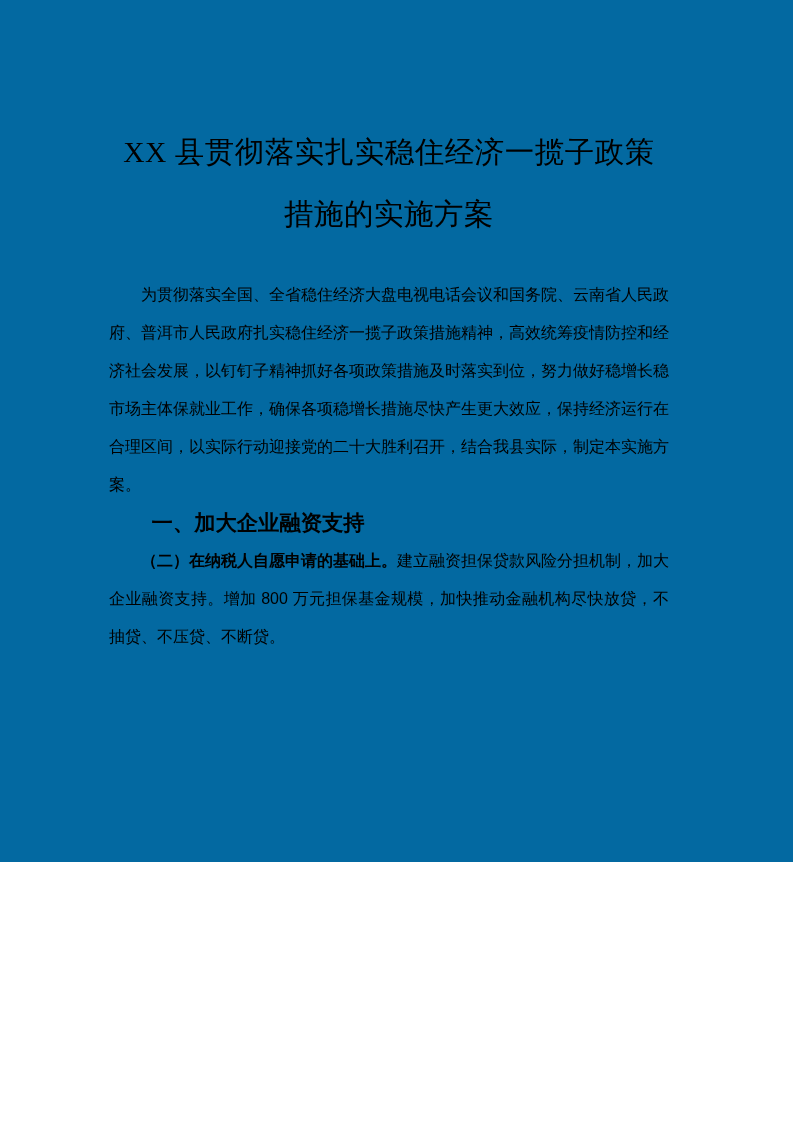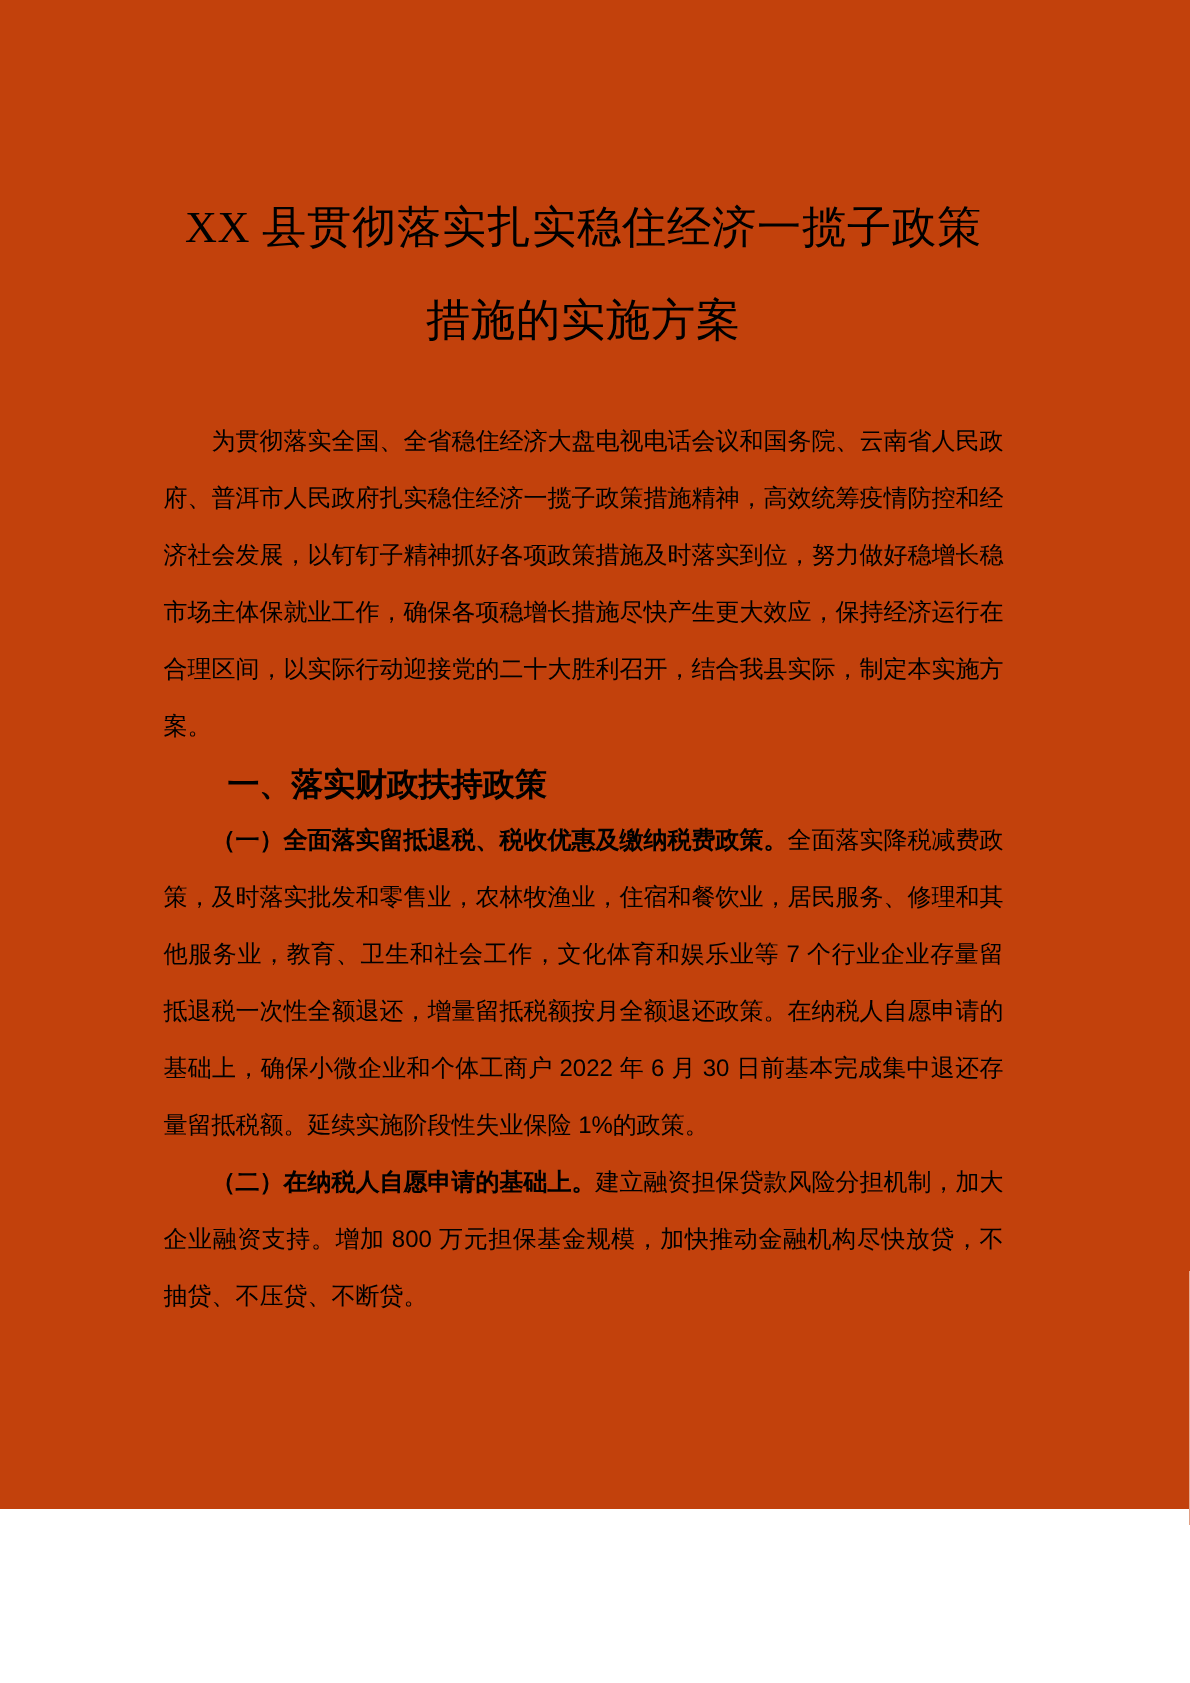--- a/index.html
+++ b/index.html
@@ -3,22 +3,22 @@
 <meta charset="utf-8">
 <style>
   html, body {
     margin: 0;
     padding: 0;
     background: #ffffff;
   }
   .page {
     position: relative;
     width: 793px;
-    height: 1006px;
-    background: #c2410c;
+    height: 862px;
+    background: #0369a1;
     overflow: hidden;
     color: #000000;
   }
   .content {
     margin-left: 109px;
     width: 560px;
     padding-top: 121px;
   }
   .doc-title {
     font-family: "Liberation Serif", "DejaVu Serif", serif;
@@ -56,20 +56,19 @@
 </head>
 <body>
 
 <div class="page">
   <div class="content">
 
     <h1 class="doc-title">XX 县贯彻落实扎实稳住经济一揽子政策措施的实施方案</h1>
 
     <p class="body-para intro-para">为贯彻落实全国、全省稳住经济大盘电视电话会议和国务院、云南省人民政府、普洱市人民政府扎实稳住经济一揽子政策措施精神，高效统筹疫情防控和经济社会发展，以钉钉子精神抓好各项政策措施及时落实到位，努力做好稳增长稳市场主体保就业工作，确保各项稳增长措施尽快产生更大效应，保持经济运行在合理区间，以实际行动迎接党的二十大胜利召开，结合我县实际，制定本实施方案。</p>
 
-    <p class="section-heading">一、落实财政扶持政策</p>
+    <p class="section-heading">一、加大企业融资支持</p>
 
-    <p class="body-para"><span class="lead">（一）全面落实留抵退税、税收优惠及缴纳税费政策。</span><span>全面落实降税减费政策，及时落实批发和零售业，农林牧渔业，住宿和餐饮业，居民服务、修理和其他服务业，教育、卫生和社会工作，文化体育和娱乐业等 7 个行业企业存量留抵退税一次性全额退还，增量留抵税额按月全额退还政策。在纳税人自愿申请的基础上，确保小微企业和个体工商户 2022 年 6 月 30 日前基本完成集中退还存量留抵税额。延续实施阶段性失业保险 1%的政策。</span></p>
 
     <p class="body-para"><span class="lead">（二）在纳税人自愿申请的基础上。</span><span>建立融资担保贷款风险分担机制，加大企业融资支持。增加 800 万元担保基金规模，加快推动金融机构尽快放贷，不抽贷、不压贷、不断贷。</span></p>
 
   </div>
 </div>
 
 </body></html>

